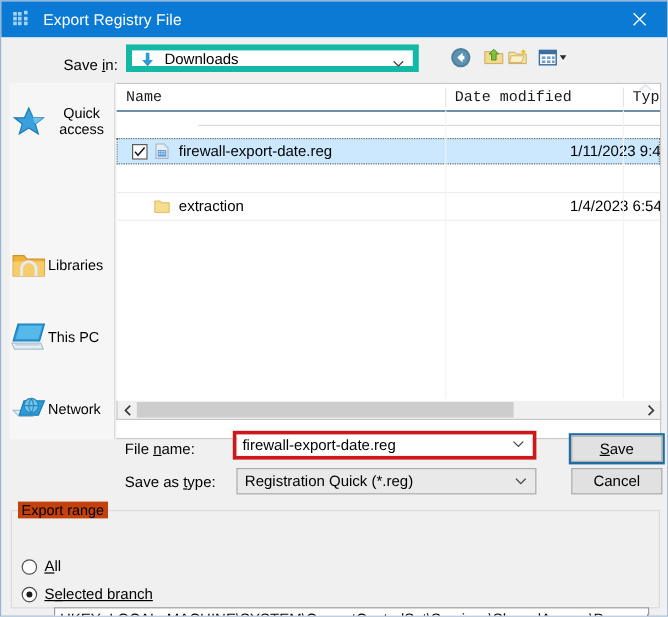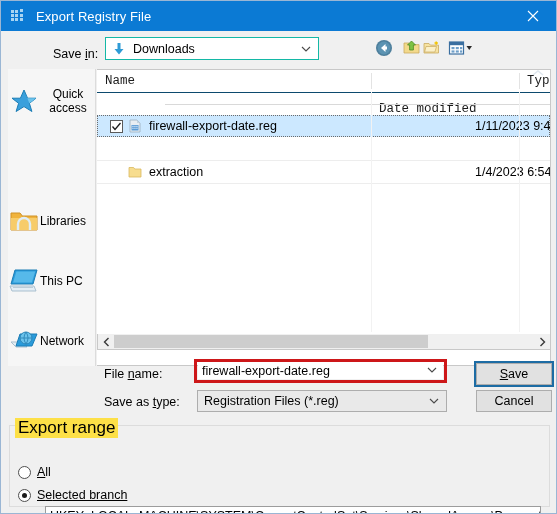--- a/index.html
+++ b/index.html
@@ -69,26 +69,26 @@
   }
   #savein-label {
     position: absolute;
     left: 52px; top: 16px;
     font-size: 12.5px;
   }
   #savein-label u { text-decoration: underline; }
   #savein-combo {
     position: absolute;
     left: 104px; top: 6px;
-    width: 214px; height: 23px;
-    background: #ffffff;
-    border: 1px solid #14b8a6;
-    box-sizing: border-box;
-    display: flex;
-    align-items: center;
+    width: 244px; height: 23px;
+    background: #ffffff;
+    border: 5px solid #14b8a6;
+    box-sizing: border-box;
+    display: flex;
+    align-items: flex-start;
     cursor: default;
   }
   #savein-icon {
     width: 16px; height: 16px;
     margin-left: 5px;
     flex: none;
     position: relative;
   }
   #savein-text {
     margin-left: 6px;
@@ -370,23 +370,23 @@
   #export-group {
     position: absolute;
     left: 8px; top: 424px;
     width: 541px; height: 82px;
     border: 1px solid #dcdcdc;
     box-sizing: border-box;
   }
   #export-legend {
     position: absolute;
     left: 14px; top: 417px;
-    background: #fde047;
+    background: #c2410c;
     padding: 0 3px;
-    font-size: 17px;
+    font-size: 12px;
   }
   .radio-row {
     position: absolute;
     display: flex;
     align-items: center;
     cursor: default;
   }
   #radio-all      { left: 17px; top: 464px; }
   #radio-selected { left: 17px; top: 487px; text-decoration: underline; }
   .radio-mark {
@@ -559,21 +559,21 @@
     </div>
   </div>
 
   <div id="filelist">
 
     <div id="col-header">
       <div class="colhead" style="left:0px; width:274px;">
         <span>Name</span>
       </div>
       <div class="coldiv" style="left:274px;"></div>
-      <div class="colhead" style="left:274px; width:148px;margin-top:28px;">
+      <div class="colhead" style="left:274px; width:148px;">
         <span>Date modified</span>
       </div>
       <div class="coldiv" style="left:422px;"></div>
       <div class="colhead" style="left:422px; width:32px;">
         <span>Type</span>
       </div>
       <svg id="sort-indicator" width="14" height="6" viewBox="0 0 14 6">
         <path d="M2 5 L7 1 L12 5" stroke="#dfe7ee" stroke-width="1.6" fill="none"></path>
       </svg>
     </div>
@@ -648,21 +648,21 @@
   <div id="filename-redbox"></div>
   <div id="filename-combo">
     <div id="filename-value">firewall-export-date.reg</div>
     <svg id="filename-arrow" width="10" height="7" viewBox="0 0 10 7">
       <path d="M1 1 L5 5 L9 1" stroke="#4a4a4a" stroke-width="1.1" fill="none"></path>
     </svg>
   </div>
 
   <div id="savetype-label" class="form-label">Save as <u>t</u>ype:</div>
   <div id="savetype-combo">
-    <div id="savetype-value">Registration Files (*.reg)</div>
+    <div id="savetype-value">Registration Quick (*.reg)</div>
     <svg id="savetype-arrow" width="10" height="7" viewBox="0 0 10 7">
       <path d="M1 1 L5 5 L9 1" stroke="#4a4a4a" stroke-width="1.1" fill="none"></path>
     </svg>
   </div>
 
   <div id="save-focus"></div>
   <div id="save-button" class="dlg-button"><u>S</u>ave</div>
   <div id="cancel-button" class="dlg-button">
     <span>Cancel</span>
   </div>

